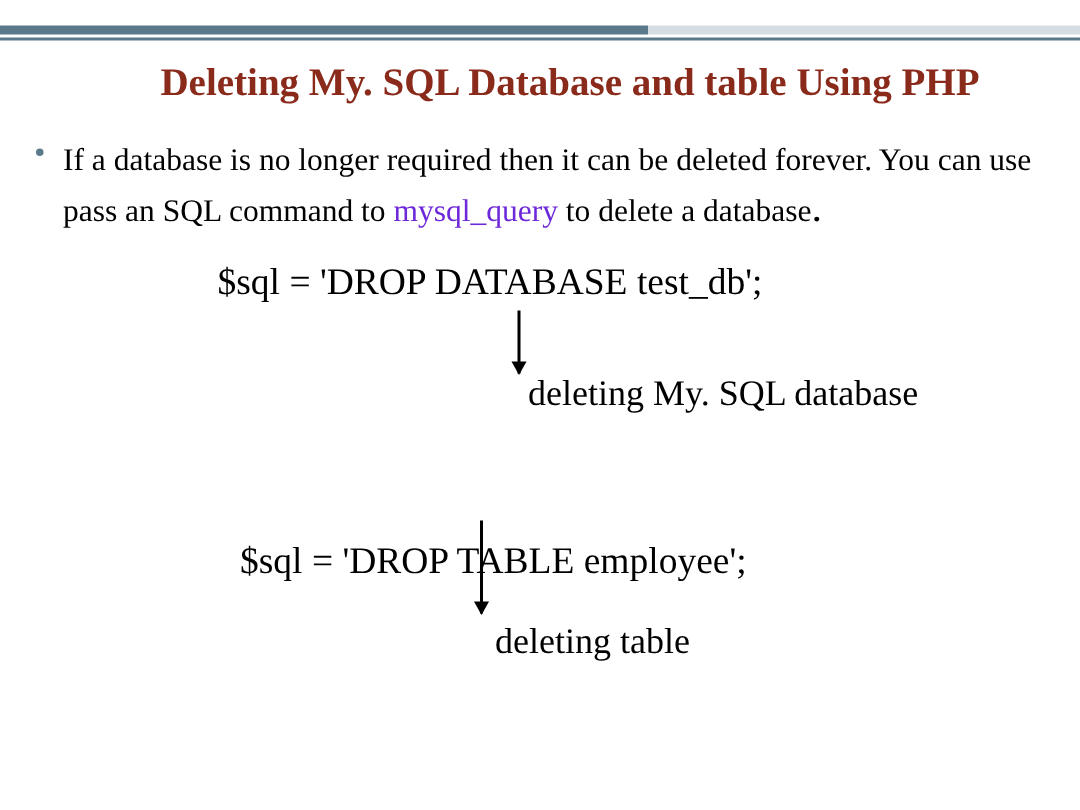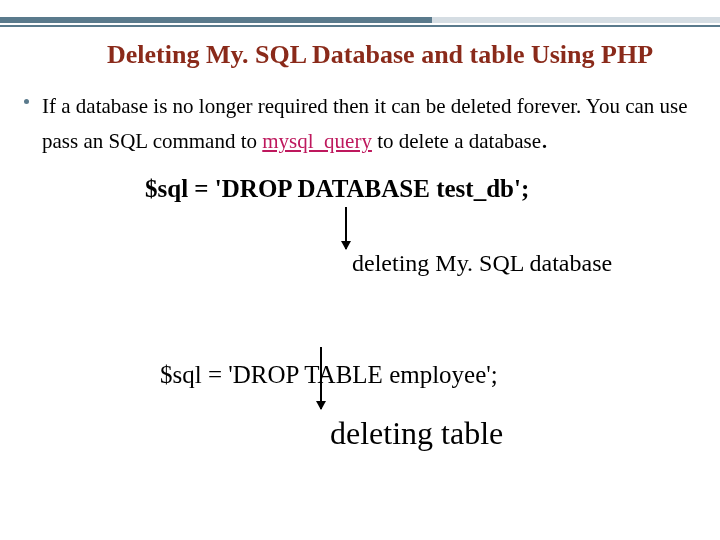--- a/index.html
+++ b/index.html
@@ -65,54 +65,52 @@
     top: 7px;
     width: 5px;
     height: 5px;
     border-radius: 50%;
     background: #5a7a8c;
   }
   .bullet-text {
     margin-left: 18px;
   }
   .mysql-link {
-    color: #be185d;
-    text-decoration: underline;
+    color: #6d28d9;
   }
   .big-period {
     font-size: 28px;
   }
   .code1 {
     position: absolute;
     top: 175px;
     left: 145px;
     font-size: 25px;
     color: #000;
-    font-weight: bold;
   }
   .annot1 {
     position: absolute;
     top: 250px;
     left: 352px;
     font-size: 24px;
     color: #000;
   }
   .code2 {
     position: absolute;
     top: 315px;
     left: 160px;
     font-size: 25px;
     color: #000;
     margin-top: 46px;
   }
   .annot2 {
     position: absolute;
     top: 415px;
     left: 330px;
-    font-size: 32px;
+    font-size: 24px;
     color: #000;
   }
   .arrow {
     position: absolute;
     width: 2px;
     background: #000;
   }
   .arrow::after {
     content: "";
     position: absolute;

